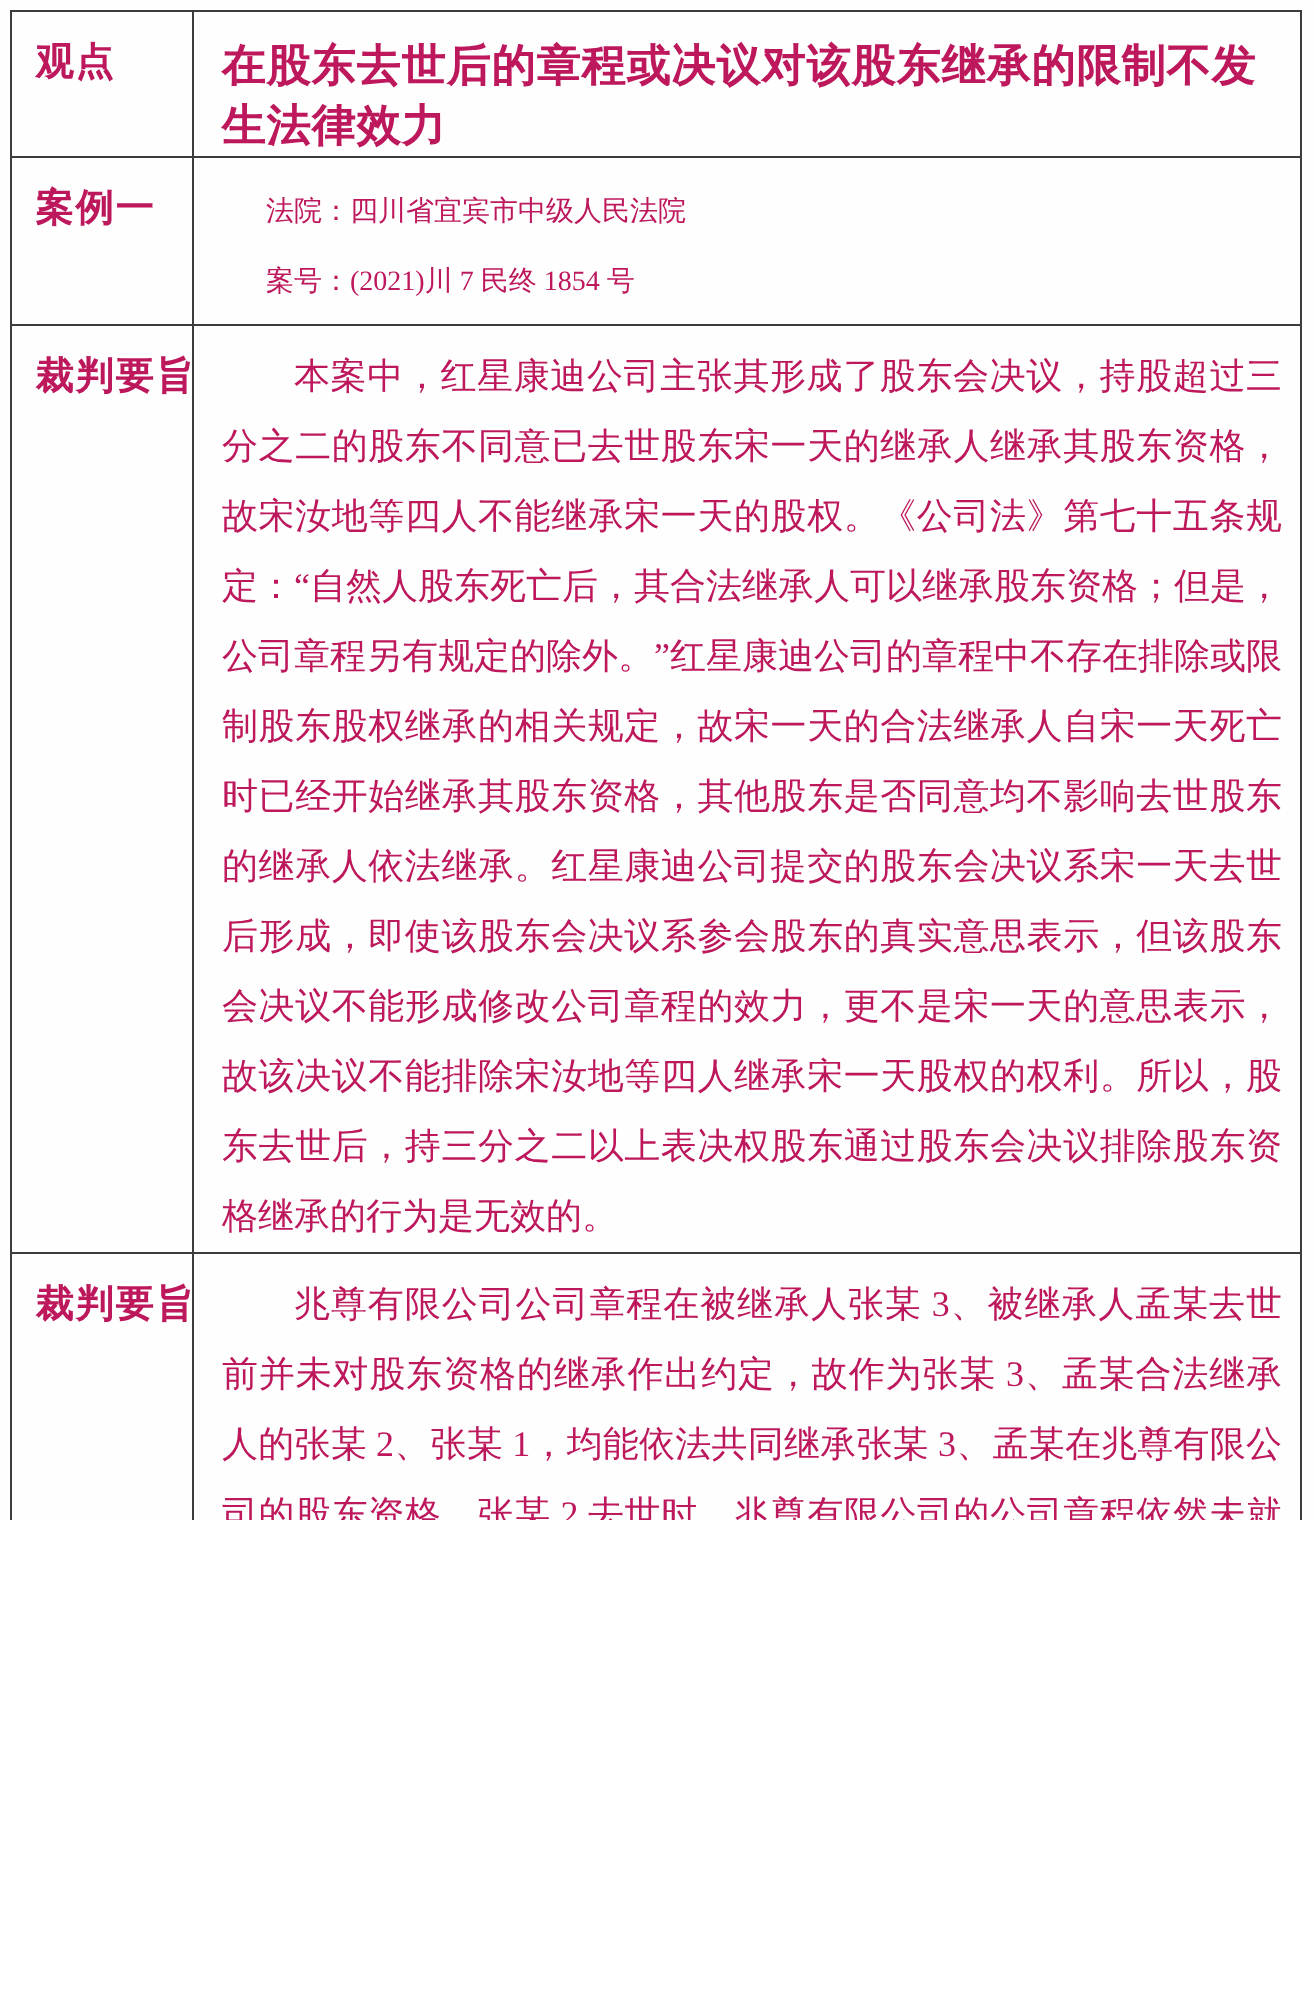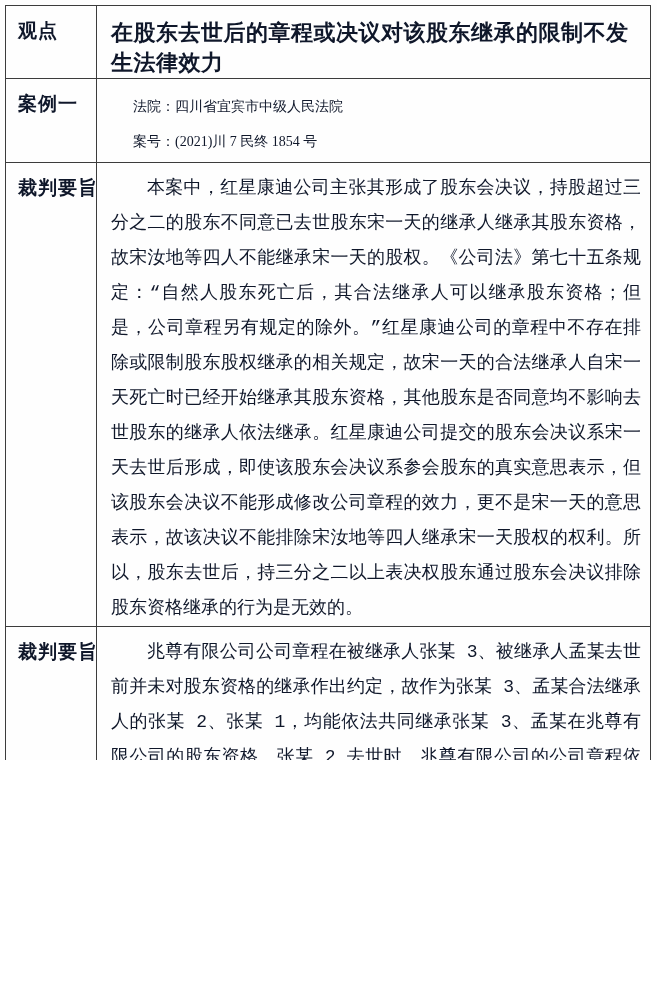--- a/index.html
+++ b/index.html
@@ -7,21 +7,21 @@
     padding: 0;
     background: #ffffff;
   }
   .page {
     position: relative;
     width: 657px;
     height: 760px;
     background: #fefefe;
     overflow: hidden;
     font-family: "Liberation Serif", "DejaVu Serif", serif;
-    color: #0f172a;
+    color: #be185d;
   }
   table.doc-table {
     position: absolute;
     left: 5px;
     top: 5px;
     width: 645px;
     border-collapse: collapse;
     table-layout: fixed;
   }
   table.doc-table td {
@@ -57,21 +57,20 @@
   }
   td.summary-cell {
     font-size: 18px;
     padding: 8px 9px 0 14px;
     line-height: 35px;
   }
   td.summary-cell p {
     margin: 0;
     text-indent: 2em;
     text-align: justify;
-    font-family: Liberation Mono, monospace;
   }
   tr.row-viewpoint td { height: 45px; }
   tr.row-case1 td { height: 84px; margin-top: 41px; }
   tr.row-summary1 td { height: 424px; }
   tr.row-case2 td { height: 78px; }
   tr.row-summary2 td { height: 348px; }
 </style>
 </head>
 <body>
 

